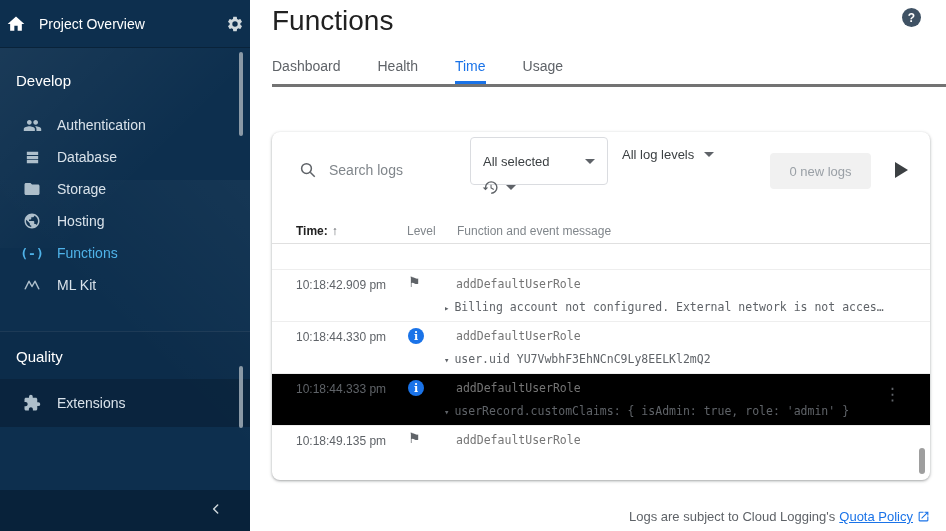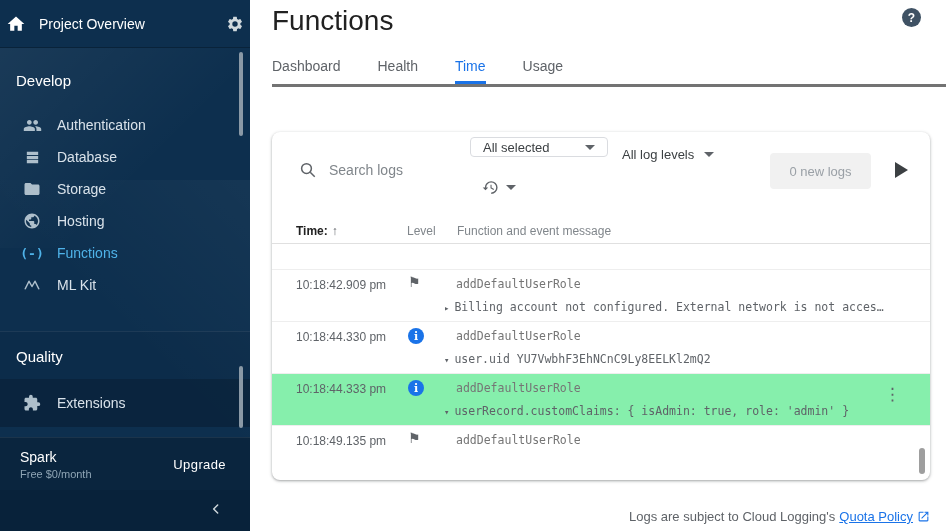--- a/index.html
+++ b/index.html
@@ -52,41 +52,41 @@
 
   .card { position:absolute; left:22px; top:132px; width:658px; height:348px; background:#fff;
           border-radius:8px; overflow:hidden;
           box-shadow:0 1px 2px rgba(60,64,67,.3), 0 1px 3px 1px rgba(60,64,67,.15); }
   .toolbar { position:relative; height:86px; }
   .search-icon { position:absolute; left:27px; top:29px; display:flex; }
   .search-input { position:absolute; left:57px; top:26px; width:130px; height:24px; border:none; outline:none;
                   font-family:inherit; font-size:14px; color:#3c4043; }
   .search-input::placeholder { color:#80868b; }
   .dd { display:flex; align-items:center; cursor:pointer; font-size:13px; color:#3c4043; }
-  .dd.selected { position:absolute; left:198px; top:5px; width:138px; height:20px;
+  .dd.selected { position:absolute; left:198px; top:5px; width:138px; height:48px;
                  border:1px solid #dadce0; border-radius:4px; padding:0 12px; justify-content:space-between; }
   .dd.levels { position:absolute; left:350px; top:11px; height:22px; gap:10px; }
   .caret { width:0; height:0; border-left:5px solid transparent; border-right:5px solid transparent;
            border-top:5px solid #5f6368; }
   .history { position:absolute; left:210px; top:47px; display:flex; align-items:center; gap:7px; cursor:pointer; }
   .newlogs { position:absolute; left:498px; top:21px; width:101px; height:36px; background:#f1f1f1;
              border:none; border-radius:4px; color:#9aa0a6; font-family:inherit; font-size:13px; font-weight:500; }
   .play { position:absolute; left:623px; top:30px; width:0; height:0; cursor:pointer;
           border-left:13px solid #3c4043; border-top:8px solid transparent; border-bottom:8px solid transparent; }
 
   .thead { position:relative; height:26px; border-bottom:1px solid #e0e0e0; font-size:12px; }
   .col-time { position:absolute; left:24px; top:6px; color:#212121; font-weight:bold; }
   .sort { font-weight:normal; color:#5f6368; margin-left:4px; font-size:12px; }
   .col-level { position:absolute; left:135px; top:6px; color:#80868b; }
   .col-msg { position:absolute; left:185px; top:6px; color:#80868b; }
 
   .row { position:relative; height:52px; border-bottom:1px solid #eeeeee; }
   .row.empty { height:26px; }
   .row.last { border-bottom:none; }
-  .row.highlight { background:#86efac; }
+  .row.highlight { background:#000000; }
   .time { position:absolute; left:24px; top:8px; font-size:12px; color:#5f6368; }
   .flag { position:absolute; left:136px; top:4px; font-size:14px; color:#5f6368; }
   .info { position:absolute; left:136px; top:6px; width:16px; height:16px; border-radius:50%;
           background:#1a73e8; color:#fff; font-size:11px; font-weight:bold;
           font-family:"DejaVu Serif", serif; display:flex; align-items:center; justify-content:center; }
   .fn { position:absolute; left:184px; top:7px; font-family:"DejaVu Sans Mono", monospace;
         font-size:11.5px; color:#757575; }
   .line { position:absolute; left:172px; top:30px; font-family:"DejaVu Sans Mono", monospace;
           font-size:11.5px; color:#5f6368; white-space:nowrap; }
   .exp { font-size:9px; margin-right:5px; color:#5f6368; cursor:pointer; }
@@ -180,27 +180,20 @@
       <div class="sb-item extensions">
         <span class="icn">
           <svg width="18" height="18" viewBox="0 0 24 24" fill="#aebfcb">
               <path d="M20.5 11H19V7c0-1.1-.9-2-2-2h-4V3.5a2.5 2.5 0 0 0-5 0V5H4c-1.1 0-1.99.9-1.99 2v3.8H3.5c1.49 0 2.7 1.21 2.7 2.7s-1.21 2.7-2.7 2.7H2V20c0 1.1.9 2 2 2h3.8v-1.5c0-1.49 1.21-2.7 2.7-2.7 1.49 0 2.7 1.21 2.7 2.7V22H17c1.1 0 2-.9 2-2v-4h1.5a2.5 2.5 0 0 0 0-5z"></path>
             </svg>
         </span>
         <span class="sb-item-label">Extensions</span>
       </div>
     </div>
 
-    <div class="sb-plan">
-      <div>
-        <div class="plan-name">Spark</div>
-        <div class="plan-detail">Free $0/month</div>
-      </div>
-      <button class="upgrade">Upgrade</button>
-    </div>
 
     <div class="sb-collapse">
       <span>
         <svg width="16" height="16" viewBox="0 0 24 24" fill="none" stroke="#cfd8dc" stroke-width="2.2" stroke-linecap="round" stroke-linejoin="round">
             <path d="M14.5 6 8.5 12l6 6"></path>
           </svg>
       </span>
     </div>
   </aside>
 

